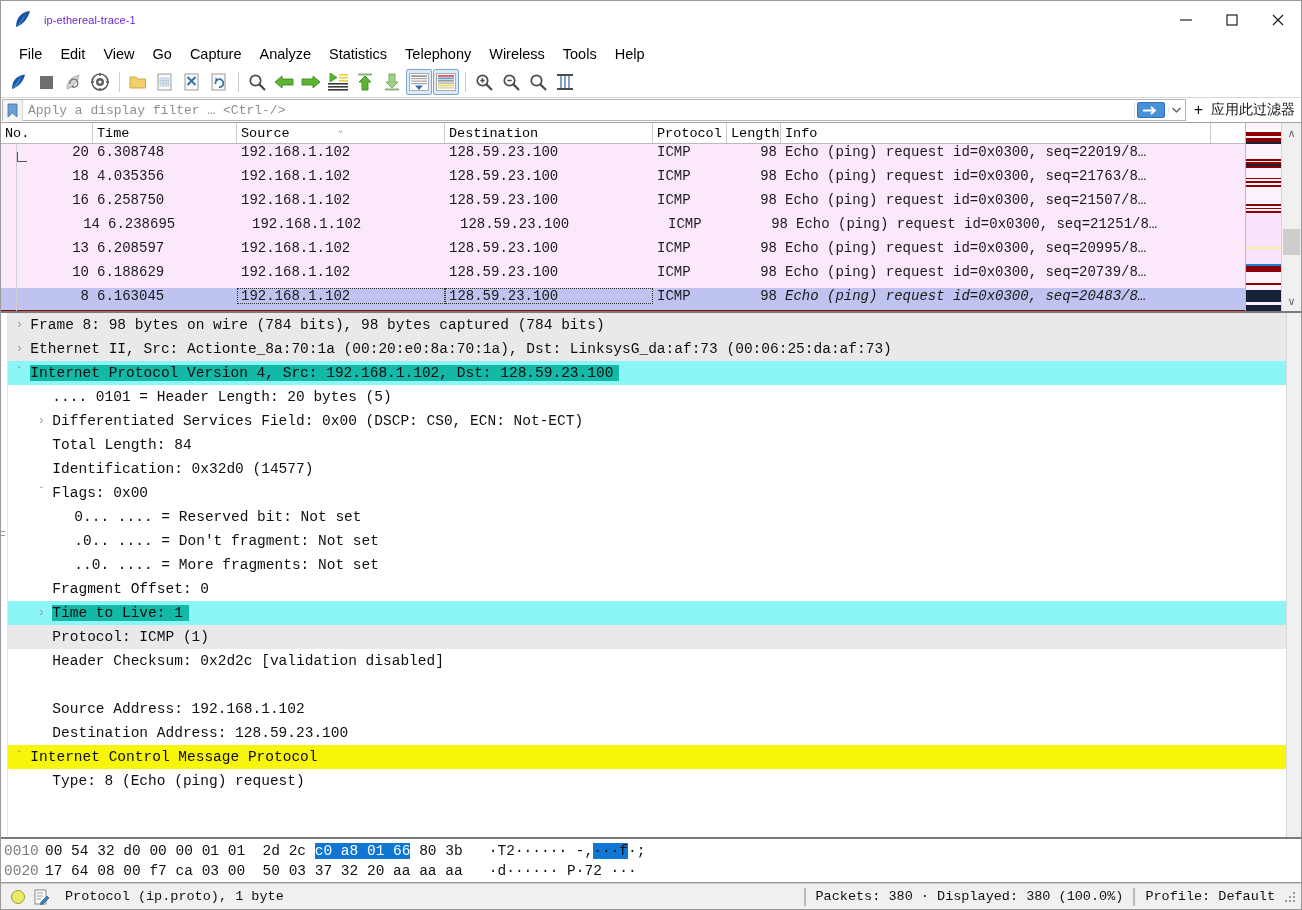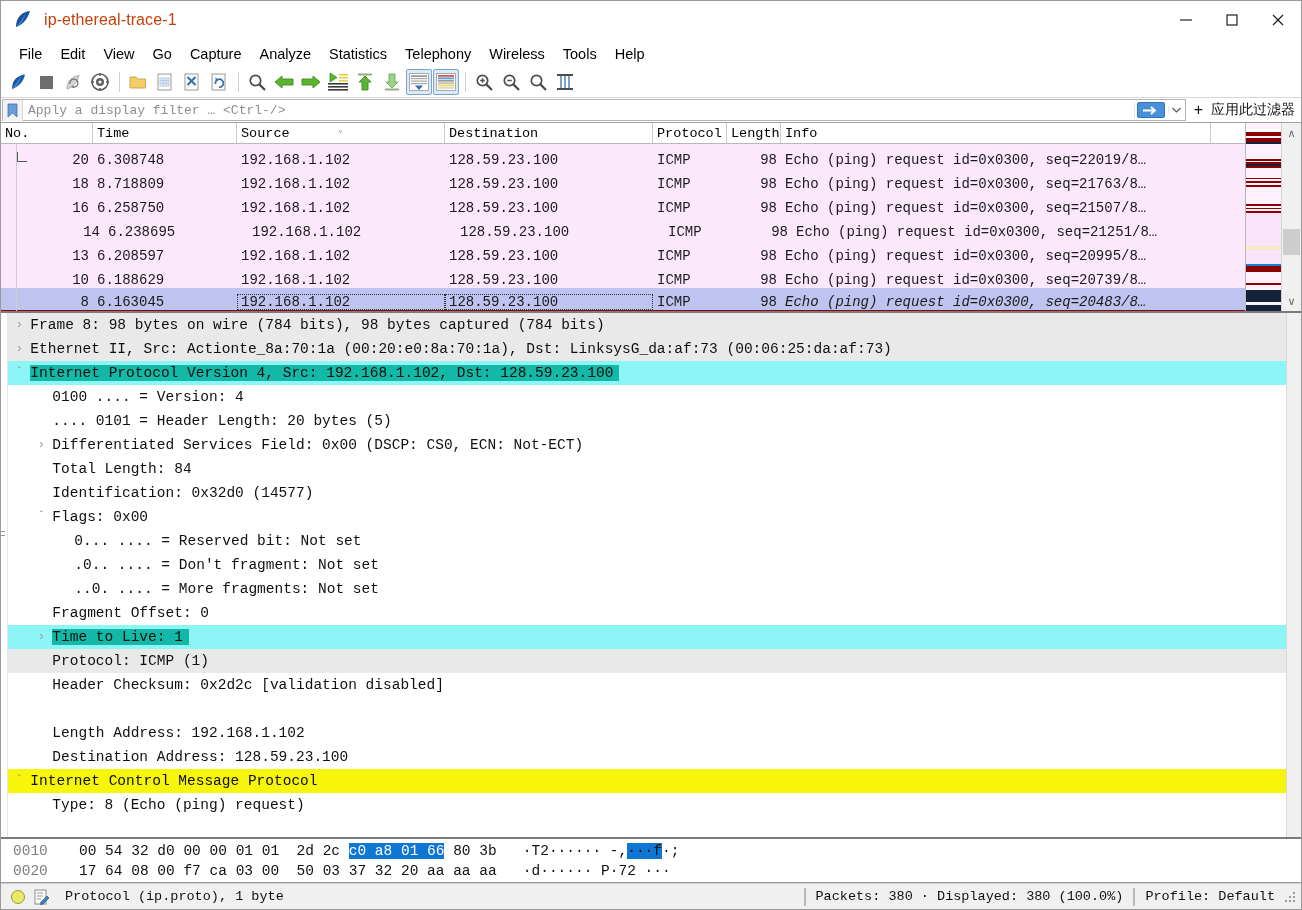--- a/index.html
+++ b/index.html
@@ -18,21 +18,21 @@
   }
 
   
   .titlebar {
     height: 39px; min-height: 39px;
     background: #ffffff;
     display: flex; align-items: center;
     border-bottom: 1px solid #ffffff;
   }
   .title-icon { width: 22px; height: 22px; margin-left: 12px; margin-right: 9px; position: relative; }
-  .title-text { font-size: 16px; color: #c2410c; letter-spacing: .1px; }
+  .title-text { font-size: 11px; color: #6d28d9; letter-spacing: .1px; }
   .win-buttons { margin-left: auto; display: flex; height: 39px; }
   .win-btn {
     width: 46px; height: 39px;
     display: flex; align-items: center; justify-content: center;
     font-size: 15px; color: #111; background: transparent;
   }
   .win-btn svg { display:block; }
 
   
   .menubar {
@@ -124,21 +124,21 @@
     border-right: 1px solid #cccccc;
     padding-left: 4px; display: flex; align-items: center;
     position: relative; overflow: hidden; white-space: nowrap;
   }
   .sort-caret {
     position: absolute; right: 50%; top: 1px; font-size: 9px; color: #888;
     transform: translateX(50%);
   }
   .plist-body { flex: 1; overflow: hidden; position: relative; }
   .prow {
-    display: flex; height: 24px; align-items: flex-end;
+    display: flex; height: 24px; align-items: flex-start;
     font-family: "Liberation Mono", monospace;
     font-size: 14px; color: #1a1a1a;
     white-space: nowrap;
   }
   .prow.icmp { background: #fbe9fb; }
   .prow.selected { background: #bfc3ef; border-bottom: 2px solid #8b0000; }
   .prow .cell { overflow: hidden; white-space: nowrap; padding: 0 4px; }
   .prow .cell.num { text-align: right; }
   .prow.selected .cell.src,
   .prow.selected .cell.dst { outline: 1px dotted #333; outline-offset: -1px; }
@@ -203,21 +203,21 @@
     background: #ffffff; padding-top: 2px;
     border-bottom: 1px solid #9a9a9a;
     overflow: hidden;
   }
   .hrow {
     height: 20px; display: flex; align-items: center;
     font-family: "Liberation Mono", monospace;
     font-size: 14.5px; color: #111;
     white-space: pre;
   }
-  .hrow .off { color: #7d7d7d; padding-left: 12px; width: 78px; }
+  .hrow .off { color: #7d7d7d; padding-left: 3px; width: 44px; }
   .hrow .hex { letter-spacing: 0px; }
   .hrow .asc { color: #111; }
   .sel-bytes { background: #1076d4; color: #ffffff; }
 
   
   .statusbar {
     height: 26px; min-height: 26px;
     background: #f0f0f0;
     display: flex; align-items: center;
     font-family: "Liberation Mono", monospace;
@@ -489,21 +489,21 @@
             <div class="cell no num" style="width: 92px; min-width: 92px; text-align: right;">20</div>
             <div class="cell time" style="width: 144px; min-width: 144px;">6.308748</div>
             <div class="cell src" style="width: 208px; min-width: 208px;">192.168.1.102</div>
             <div class="cell dst" style="width: 208px; min-width: 208px;">128.59.23.100</div>
             <div class="cell proto" style="width: 74px; min-width: 74px;">ICMP</div>
             <div class="cell len num" style="width: 54px; min-width: 54px; text-align: right;">98</div>
             <div class="cell info" style="width: 430px; min-width: 430px;">Echo (ping) request   id=0x0300, seq=22019/8…</div>
           </div>
           <div class="prow icmp">
             <div class="cell no num" style="width: 92px; min-width: 92px; text-align: right;">18</div>
-            <div class="cell time" style="width: 144px; min-width: 144px;">8.718809</div>
+            <div class="cell time" style="width: 144px; min-width: 144px;">4.035356</div>
             <div class="cell src" style="width: 208px; min-width: 208px;">192.168.1.102</div>
             <div class="cell dst" style="width: 208px; min-width: 208px;">128.59.23.100</div>
             <div class="cell proto" style="width: 74px; min-width: 74px;">ICMP</div>
             <div class="cell len num" style="width: 54px; min-width: 54px; text-align: right;">98</div>
             <div class="cell info" style="width: 430px; min-width: 430px;">Echo (ping) request   id=0x0300, seq=21763/8…</div>
           </div>
           <div class="prow icmp">
             <div class="cell no num" style="width: 92px; min-width: 92px; text-align: right;">16</div>
             <div class="cell time" style="width: 144px; min-width: 144px;">6.258750</div>
             <div class="cell src" style="width: 208px; min-width: 208px;">192.168.1.102</div>
@@ -616,25 +616,20 @@
           <div class="dtext">Ethernet II, Src: Actionte_8a:70:1a (00:20:e0:8a:70:1a), Dst: LinksysG_da:af:73 (00:06:25:da:af:73)</div>
         </div>
         <div class="drow hl-cyan" style="width: 1278px;">
           <div style="width: 0px; min-width: 0px; height: 1px;"></div>
           <div class="twisty">ˇ</div>
           <div class="dtext">Internet Protocol Version 4, Src: 192.168.1.102, Dst: 128.59.23.100</div>
         </div>
         <div class="drow">
           <div style="width: 22px; min-width: 22px; height: 1px;"></div>
           <div class="twisty"></div>
-          <div class="dtext">0100 .... = Version: 4</div>
-        </div>
-        <div class="drow">
-          <div style="width: 22px; min-width: 22px; height: 1px;"></div>
-          <div class="twisty"></div>
           <div class="dtext">.... 0101 = Header Length: 20 bytes (5)</div>
         </div>
         <div class="drow">
           <div style="width: 22px; min-width: 22px; height: 1px;"></div>
           <div class="twisty">›</div>
           <div class="dtext">Differentiated Services Field: 0x00 (DSCP: CS0, ECN: Not-ECT)</div>
         </div>
         <div class="drow">
           <div style="width: 22px; min-width: 22px; height: 1px;"></div>
           <div class="twisty"></div>
@@ -685,21 +680,21 @@
           <div class="twisty"></div>
           <div class="dtext">Header Checksum: 0x2d2c [validation disabled]</div>
         </div>
         <div class="drow">
           <div style="width: 22px; min-width: 22px; height: 1px;"></div>
           <div class="twisty"></div>
         </div>
         <div class="drow">
           <div style="width: 22px; min-width: 22px; height: 1px;"></div>
           <div class="twisty"></div>
-          <div class="dtext">Length Address: 192.168.1.102</div>
+          <div class="dtext">Source Address: 192.168.1.102</div>
         </div>
         <div class="drow">
           <div style="width: 22px; min-width: 22px; height: 1px;"></div>
           <div class="twisty"></div>
           <div class="dtext">Destination Address: 128.59.23.100</div>
         </div>
         <div class="drow hl-yellow" style="width: 1278px;">
           <div style="width: 0px; min-width: 0px; height: 1px;"></div>
           <div class="twisty">ˇ</div>
           <div class="dtext">Internet Control Message Protocol</div>

